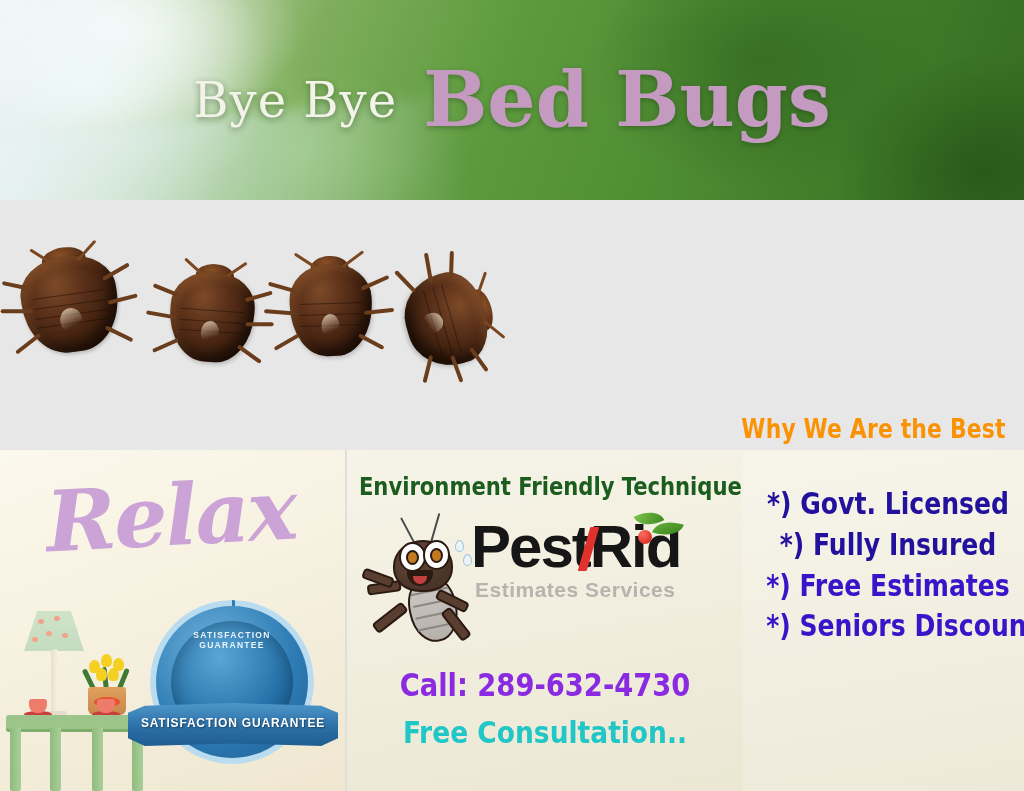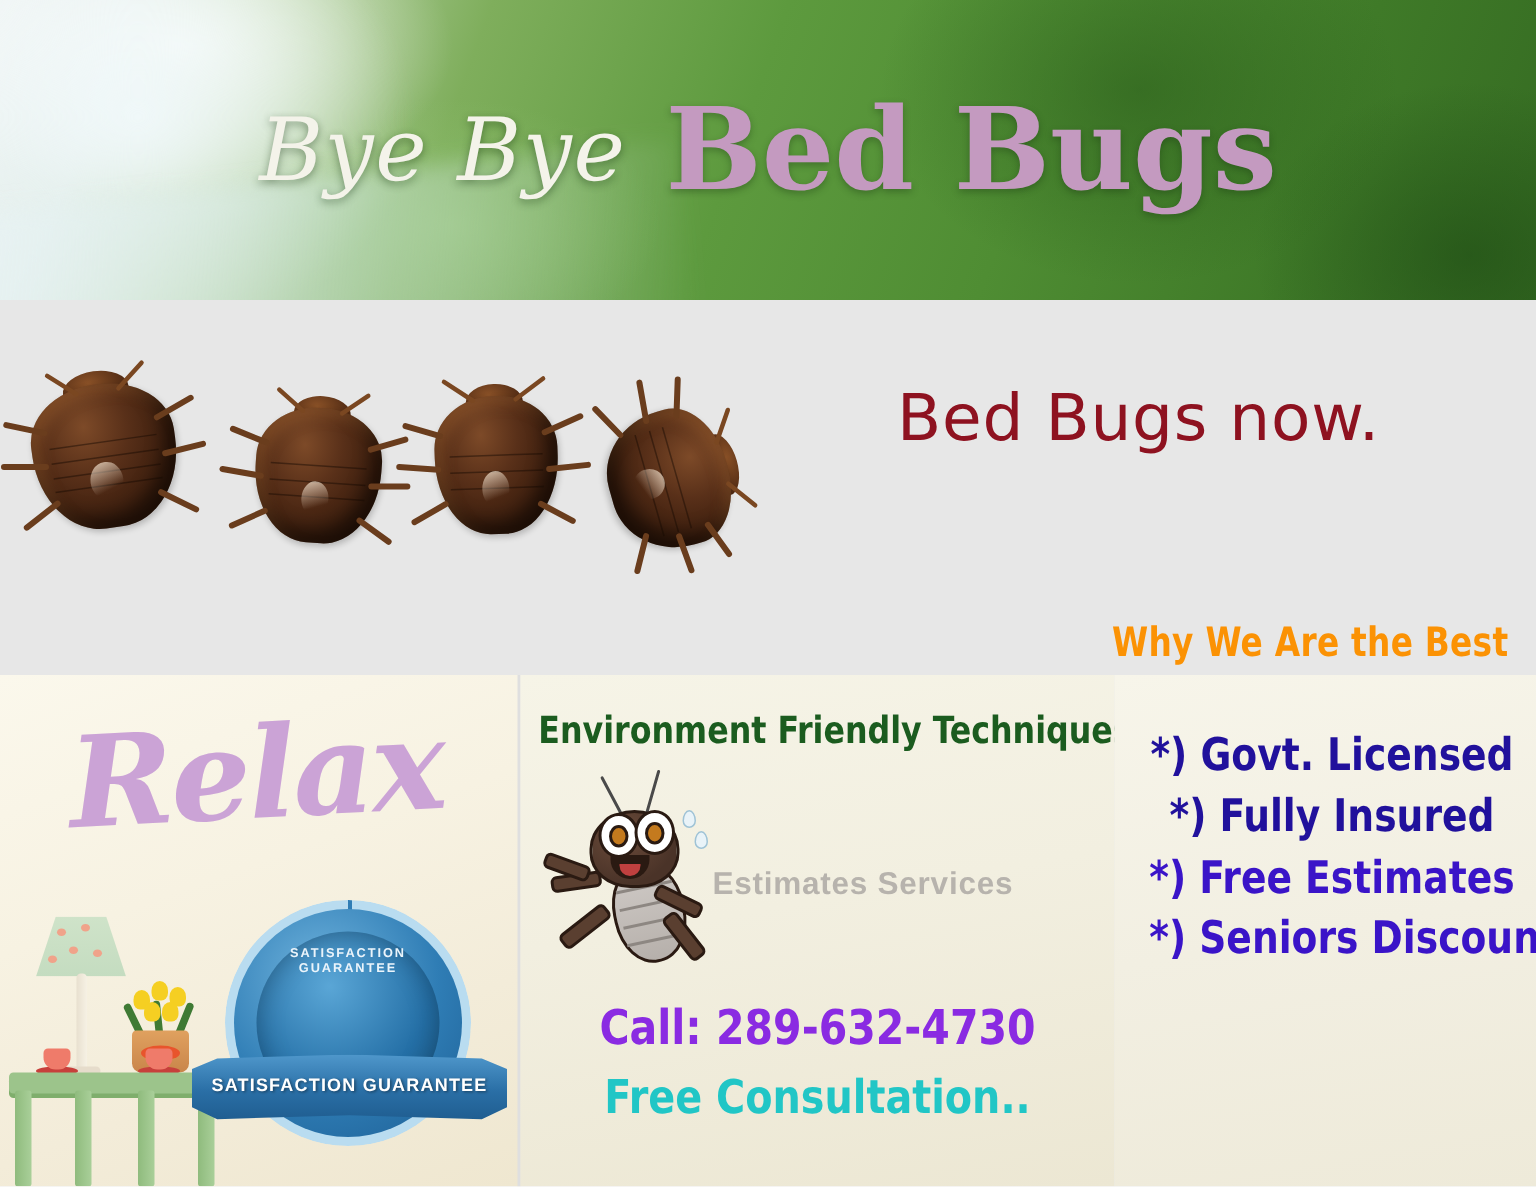--- a/index.html
+++ b/index.html
@@ -16,21 +16,21 @@
           linear-gradient(110deg,#eef3f2 0%,#dce9e2 8%,#b9d4a8 16%,#7fae5c 30%,#5d9a3e 48%,#4f8d33 66%,#3f7a28 84%,#356b22 100%);
   }
   .hero:before{content:"";position:absolute;left:-40px;top:-30px;width:330px;height:270px;
         background:radial-gradient(ellipse at 40% 40%, rgba(240,248,250,.95), rgba(240,248,250,0) 65%);
         filter:blur(6px);}
   .hero:after{content:"";position:absolute;left:-60px;bottom:-90px;width:520px;height:170px;
         background:linear-gradient(100deg, rgba(235,244,246,.95), rgba(210,232,224,.5) 55%, rgba(200,225,200,0));
         transform:rotate(-6deg);filter:blur(7px);}
   .hero-inner{position:absolute;left:0;top:0;width:100%;height:100%;display:flex;align-items:center;justify-content:center;}
   .hero-title{position:relative;z-index:3;white-space:nowrap;line-height:1;}
-  .t-bye{font-family:"DejaVu Serif", serif;font-style:italic;font-weight:400;font-size:58px;color:#f4f3ea;
+  .t-bye{font-family:"DejaVu Serif", serif;font-weight:400;font-size:48px;color:#f4f3ea;
          letter-spacing:1px;text-shadow:0 2px 6px rgba(20,50,15,.45);vertical-align:middle;}
   .t-bed{font-family:"DejaVu Serif", serif;font-weight:700;font-size:76px;color:#c49ac0;
          letter-spacing:0px;margin-left:26px;text-shadow:0 2px 5px rgba(20,50,15,.35);vertical-align:middle;}
 
   
   .midband{position:absolute;left:0;top:200px;width:1024px;height:250px;background:#e7e7e7;overflow:hidden;}
   .bugs{position:absolute;left:0;top:18px;width:530px;height:180px;}
   .bug{position:absolute;}
   .bug .body{position:absolute;left:0;top:0;width:100%;height:100%;border-radius:48% 48% 44% 44%/38% 38% 56% 56%;
        background:radial-gradient(ellipse at 38% 28%, #7d4a28 0%, #593019 34%, #3a1d0d 68%, #2a1408 100%);
@@ -241,21 +241,20 @@
         <div class="leg" style="left:8px;top:22px;width:28px;height:4px;transform:rotate(198deg);"></div>
         <div class="leg" style="left:6px;top:42px;width:30px;height:4px;transform:rotate(186deg);"></div>
         <div class="leg" style="left:10px;top:60px;width:28px;height:4px;transform:rotate(152deg);"></div>
         <div class="leg" style="left:80px;top:22px;width:28px;height:4px;transform:rotate(-20deg);"></div>
         <div class="leg" style="left:82px;top:42px;width:28px;height:4px;transform:rotate(-4deg);"></div>
         <div class="leg" style="left:76px;top:62px;width:28px;height:4px;transform:rotate(30deg);"></div>
       </div>
     </div>
 
     <div class="headline">
-      <div>Bed Bugs now.</div>
     </div>
 
     <div class="why-best">Why We Are the Best</div>
   </div>
 
   <div class="bottom">
 
     <div class="col-relax">
       <div class="relax-word">Relax</div>
 
@@ -326,20 +325,28 @@
           <div class="r-eye" style="left:52px;top:22px;"></div>
           <div class="r-pup" style="left:35px;top:32px;"></div>
           <div class="r-pup" style="left:59px;top:30px;"></div>
           <div class="r-mouth"></div>
           <div class="r-tongue"></div>
           <div class="r-limb" style="left:22px;top:60px;width:28px;height:7px;transform:rotate(200deg);"></div>
           <div class="sweat" style="left:84px;top:22px;"></div>
           <div class="sweat" style="left:92px;top:36px;"></div>
         </div>
 
+        <div class="logo-text">
+          <div class="pestrid">
+            <span class="blk">Pest</span><span class="red"><span class="redslash"></span><span>R</span></span><span class="blk">id</span>
+          </div>
+          <div class="leafA"></div>
+          <div class="leafB"></div>
+          <div class="berry"></div>
+        </div>
         <div class="mgmt">Estimates Services</div>
       </div>
 
       <div class="callline">
         <span>Call:</span>
         <span>289-632-4730</span>
       </div>
       <div class="freeline">Free Consultation..</div>
     </div>
 

